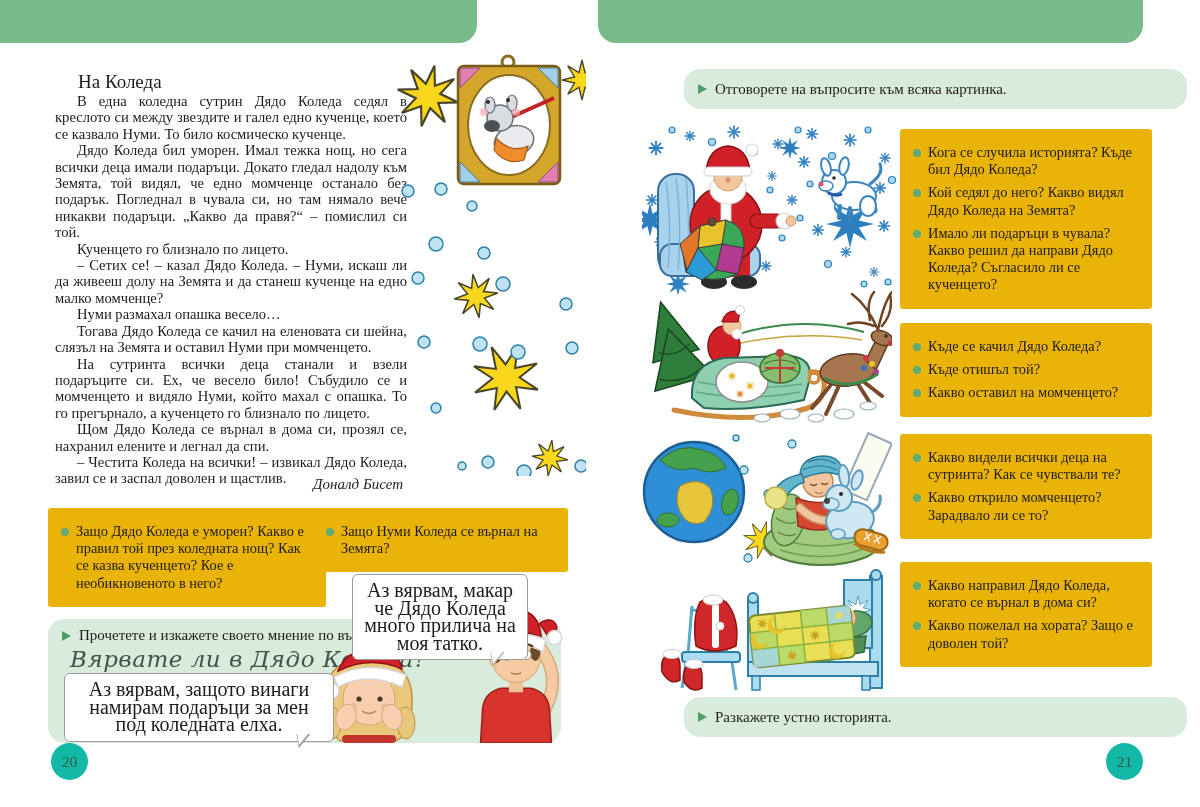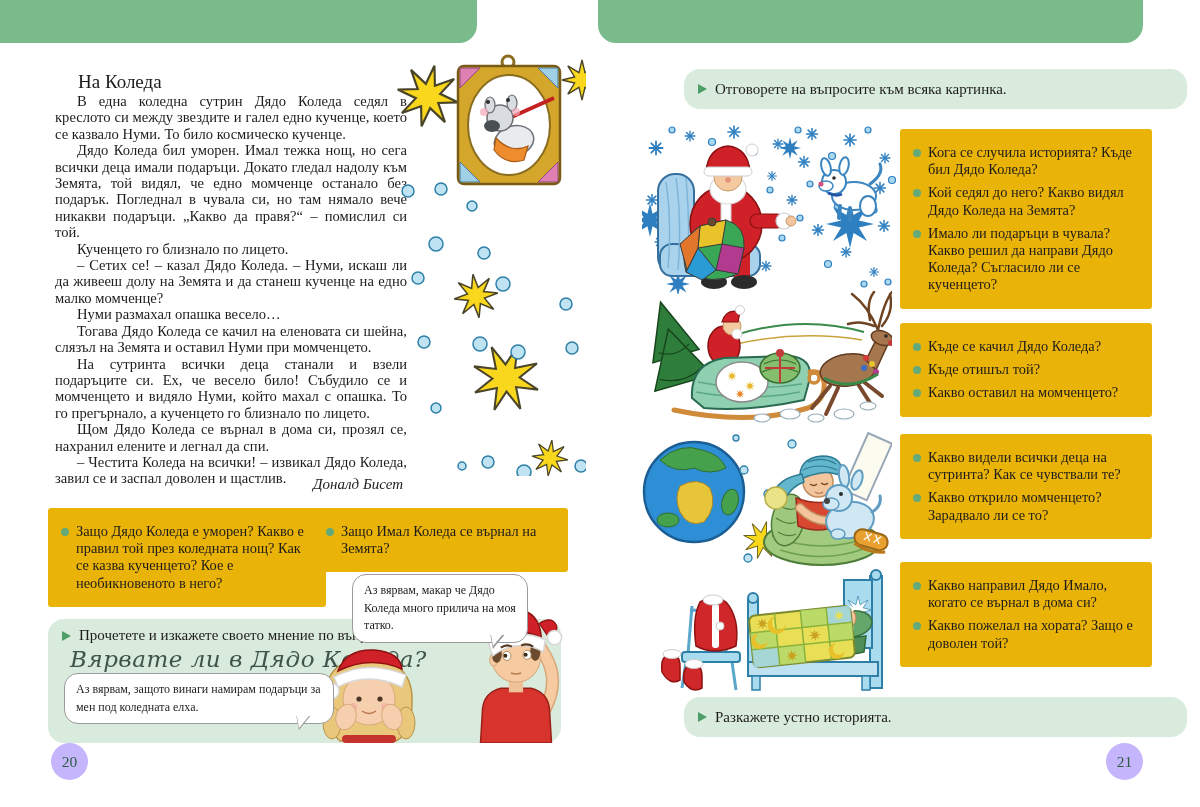--- a/index.html
+++ b/index.html
@@ -20,27 +20,27 @@
   .qi .dot{position:absolute;left:0;top:5px;width:8px;height:8px;border-radius:50%;background:#63aa7a;}
 
   .instrbox{position:absolute;background:#d9ebdc;border-radius:16px;height:40px;display:flex;align-items:center;padding-left:14px;box-sizing:border-box;margin-left:44px;}
   .instr{display:flex;align-items:center;font-size:15px;}
   .tri{width:0;height:0;border-left:9px solid #4f9e68;border-top:5.5px solid transparent;border-bottom:5.5px solid transparent;margin-right:8px;flex:none;}
 
   .bigbox{position:absolute;left:48px;top:619px;width:513px;height:124px;background:#d9ebdc;border-radius:16px;}
   .bigbox .instr{position:absolute;left:14px;top:8px;}
   .script{position:absolute;left:22px;top:27px;font-family:"DejaVu Serif",serif;font-style:italic;font-size:23px;color:#3f544a;letter-spacing:0.5px;}
 
-  .bubble{position:absolute;background:#fff;border:1.5px solid #9b9b9b;border-radius:14px;padding:7px 11px;font-size:12px;line-height:17.6px;z-index:3;}
+  .bubble{position:absolute;background:#fff;border:1.5px solid #9b9b9b;border-radius:6px;padding:7px 11px;font-size:20px;line-height:17.6px;z-index:3;text-align:center;}
   .bubble::before{content:"";position:absolute;bottom:-14px;right:26px;width:0;height:0;border:7px solid transparent;border-top:14px solid #9b9b9b;transform:skewX(-18deg);}
   .bubble::after{content:"";position:absolute;bottom:-10.5px;right:27.5px;width:0;height:0;border:6px solid transparent;border-top:12px solid #fff;transform:skewX(-18deg);}
   .bubble-boy{left:352px;top:574px;width:152px;}
   .bubble-girl{left:16px;top:54px;width:246px;}
 
-  .pagenum{position:absolute;width:37px;height:37px;border-radius:50%;background:#c4b5fd;color:#2e5c43;
+  .pagenum{position:absolute;width:37px;height:37px;border-radius:50%;background:#14b8a6;color:#2e5c43;
            display:flex;align-items:center;justify-content:center;font-size:15.5px;}
   .pagenum.pl{left:51px;top:743px;}
   .pagenum.pr{left:508px;top:743px;}
 
   .illus{position:absolute;}
 </style>
 </head>
 <body>
 
 <svg width="0" height="0" style="position:absolute" aria-hidden="true">
@@ -124,21 +124,21 @@
 
     <div class="qbox" style="left:48px;top:508px;width:253px;">
       <div class="qi">
         <span class="dot"></span>
         <span>Защо Дядо Коледа е уморен? Какво е правил той през коледната нощ? Как се казва кученцето? Кое е необикновеното в него?</span>
       </div>
     </div>
     <div class="qbox" style="left:313px;top:508px;width:230px;">
       <div class="qi">
         <span class="dot"></span>
-        <span>Защо Имал Коледа се върнал на Земята?</span>
+        <span>Защо Нуми Коледа се върнал на Земята?</span>
       </div>
     </div>
 
     <div class="bubble bubble-boy">
       <span>Аз вярвам, макар че Дядо Коледа много прилича на моя татко.</span>
     </div>
 
     <div class="bigbox">
       <div class="instr">
         <span class="tri"></span>
@@ -457,21 +457,21 @@
         <use href="#star8" transform="translate(117,53) scale(0.6)" fill="#caa21f"></use>
         <use href="#star8" transform="translate(168,70) scale(0.6)" fill="#caa21f"></use>
         <use href="#star8" transform="translate(143,88) scale(0.6)" fill="#caa21f"></use>
         <use href="#star8" transform="translate(194,53) scale(0.55)" fill="#e9df56"></use>
         <path d="M140,56 a7,7 0 1 1 -8,-9 a9,9 0 1 0 8,9 z" fill="#e8c02a"></path>
         <path d="M196,88 a6,6 0 1 1 -7,-8 a8,8 0 1 0 7,8 z" fill="#e8c02a"></path>
         <path d="M120,70 a6,6 0 1 1 -7,-8 a8,8 0 1 0 7,8 z" fill="#e8c02a"></path>
       </g>
     </svg>
     <div class="qbox" style="left:302px;top:562px;width:227px;">
-      <div class="qi"><span class="dot"></span><span>Какво направил Дядо Имало, когато се върнал в дома си?</span></div>
+      <div class="qi"><span class="dot"></span><span>Какво направил Дядо Коледа, когато се върнал в дома си?</span></div>
       <div class="qi"><span class="dot"></span><span>Какво пожелал на хората? Защо е доволен той?</span></div>
     </div>
 
     <div class="instrbox" style="left:42px;top:697px;width:503px;">
       <div class="instr">
         <span class="tri"></span>
         <span>Разкажете устно историята.</span>
       </div>
     </div>
 

